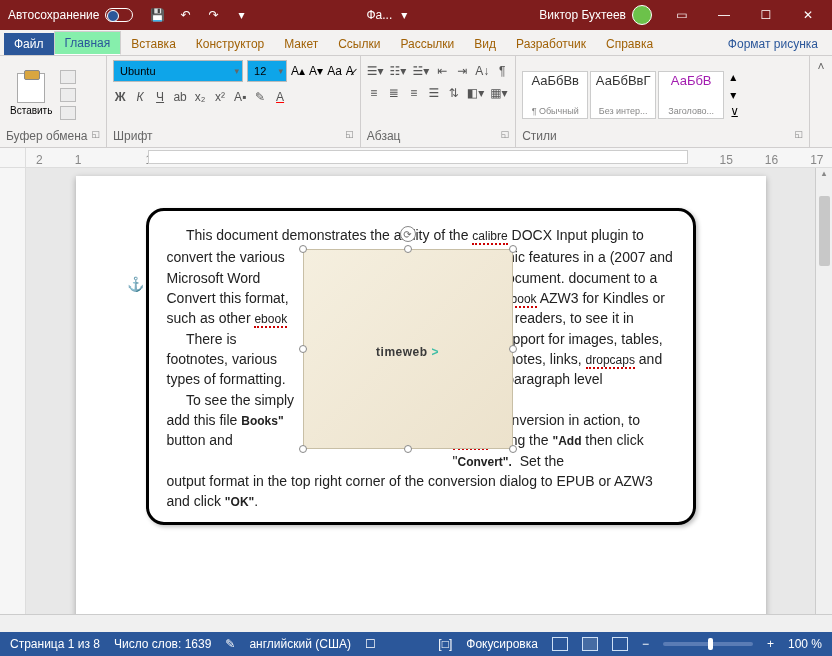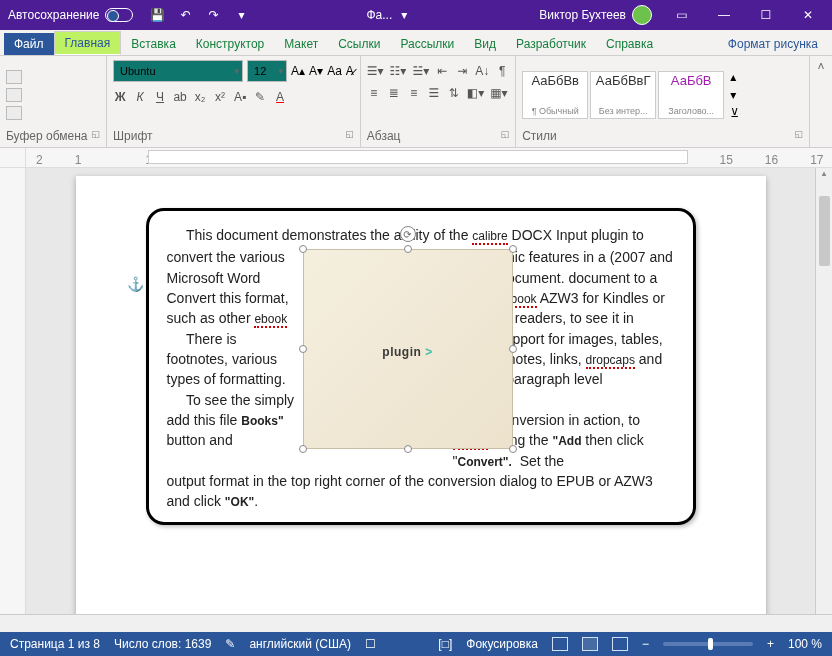--- a/index.html
+++ b/index.html
@@ -1,45 +1,45 @@
 <!DOCTYPE html>
 <html><head>
 <meta charset="utf-8">
 <style>
 *{box-sizing:border-box;margin:0;padding:0;font-family:"Segoe UI",Tahoma,sans-serif;font-size:12px;user-select:none}
 body{width:832px;height:656px;overflow:hidden;background:#2b579a;display:flex;flex-direction:column}
-.titlebar{height:30px;background:#4c1d95;color:#fff;display:flex;align-items:center;padding:9px 4px}
+.titlebar{height:30px;background:#7f1d1d;color:#fff;display:flex;align-items:center;padding:9px 4px}
 .titlebar .autosave{display:flex;align-items:center;gap:6px;margin-left:4px}
 .toggle{width:28px;height:14px;border:1px solid #fff;border-radius:7px;position:relative}
 .toggle::after{content:"";position:absolute;left:1px;top:1px;width:10px;height:10px;border-radius:50%;background:#2b579a;border:1px solid #fff}
 .qat{display:flex;gap:12px;margin-left:16px;align-items:center}
 .qat-icon{width:16px;height:16px;display:flex;align-items:center;justify-content:center;color:#fff}
 .titlebar .spacer{flex:1}
 .doc-title{color:#fff;font-size:12px}
 .titlebar .user{display:flex;align-items:center;gap:6px;margin:2px 10px}
 .avatar{width:20px;height:20px;border-radius:50%;background:#6cc24a;border:1px solid #fff}
 .win-btns{display:flex;gap:2px}
 .win-btn{width:40px;height:26px;display:flex;align-items:center;justify-content:center;color:#fff}
 .tabs{height:26px;background:#f3f2f1;display:flex;align-items:flex-end;padding:0 4px;border-bottom:1px solid #d0cece}
-.tab{padding:4px 10px;color:#15803d;cursor:pointer}
+.tab{padding:4px 10px;color:#a16207;cursor:pointer}
 .tab.file{background:#2b579a;color:#fff}
-.tab.active{background:#bef264;border:1px solid #d0cece;border-bottom:1px solid #fff;color:#2b579a}
+.tab.active{background:#86efac;border:1px solid #d0cece;border-bottom:1px solid #fff;color:#2b579a}
 .tab.context{color:#2b579a}
 .ribbon{height:92px;background:#f3f2f1;display:flex;border-bottom:1px solid #d0cece}
 .group{border-right:1px solid #d0cece;padding:4px 6px;display:flex;flex-direction:column}
 .group-body{flex:1;display:flex;align-items:center;gap:4px}
 .group-label{text-align:center;font-size:10px;color:#666;display:flex;justify-content:space-between;gap:4px}
 .group-label .launcher{font-size:9px;color:#888}
 .big-btn{display:flex;flex-direction:column;align-items:center;gap:2px;padding:2px 4px}
 .paste-ic{width:28px;height:30px;background:#fff;border:1px solid #aaa;position:relative}
 .paste-ic::before{content:"";position:absolute;top:-4px;left:6px;width:14px;height:8px;background:#d9a640;border:1px solid #888;border-radius:2px}
 .mini-col{display:flex;flex-direction:column;gap:4px}
 .mini-ic{width:16px;height:14px;background:#ececec;border:1px solid #bbb}
 .font-row{display:flex;gap:4px;align-items:center}
-.dd{height:22px;background:#0f766e;border:1px solid #bbb;display:flex;align-items:center;padding:0 14px 0 6px;position:relative;font-size:11px}
+.dd{height:22px;background:#0ea5e9;border:1px solid #bbb;display:flex;align-items:center;padding:0 14px 0 6px;position:relative;font-size:11px}
 .dd::after{content:"▾";position:absolute;right:3px;color:#666;font-size:9px}
 .dd.font{width:130px}
 .dd.size{width:40px}
 .btn-row{display:flex;gap:6px;margin-top:4px;color:#555}
 .btn-row span{min-width:14px;text-align:center}
 .style-gal{display:flex;gap:2px}
 .style-item{width:66px;height:48px;border:1px solid #ccc;background:#fff;display:flex;flex-direction:column;align-items:center;justify-content:center}
 .style-item .prev{font-size:13px;color:#333}
 .style-item .lab{font-size:9px;color:#888;margin-top:18px}
 .search-ic{width:22px;height:22px;border:2px solid #555;border-radius:50%;position:relative;margin:6px auto}
@@ -121,20 +121,24 @@
   <div class="tab">Вид</div>
   <div class="tab">Разработчик</div>
   <div class="tab">Справка</div>
   <div style="flex:1"></div>
   <div class="tab context">Формат рисунка</div>
 </div>
 
 <div class="ribbon">
   <div class="group">
     <div class="group-body">
+      <div class="big-btn">
+        <div class="paste-ic"></div>
+        <span style="font-size:10px">Вставить</span>
+      </div>
       <div class="mini-col">
         <div class="mini-ic"></div>
         <div class="mini-ic"></div>
         <div class="mini-ic"></div>
       </div>
     </div>
     <div class="group-label">
         <span>Буфер обмена</span>
         <span class="launcher">◱</span>
       </div>
@@ -263,21 +267,21 @@
       <div class="content-box">
         <div class="para">&nbsp;&nbsp;&nbsp;&nbsp;&nbsp;This document demonstrates the ability of the <span class="sq">calibre</span> DOCX Input plugin to</div>
         <div class="cols">
           <div class="col-left para">convert the various Microsoft Word Convert this format, such as other <span class="sq">ebook</span><br>&nbsp;&nbsp;&nbsp;&nbsp;&nbsp;There is footnotes, various types of formatting.<br>&nbsp;&nbsp;&nbsp;&nbsp;&nbsp;To see the simply add this file <b>Books"</b> button and</div>
           <div style="flex:1"></div>
           <div class="col-right para">typographic features in a (2007 and newer) document. document to a modern <span class="sq">ebook</span> AZW3 for Kindles or EPUB for readers, to see it in action. support for images, tables, lists, endnotes, links, <span class="sq">dropcaps</span> and text and paragraph level<br><br>DOCX conversion in action, to <span class="sq">calibre</span> using the <b>"Add</b> then click "<b>Convert".</b>&nbsp; Set the</div>
         </div>
         <div class="para">output format in the top right corner of the conversion dialog to EPUB or AZW3 and click <b>"OK"</b>.</div>
 
         <div class="img-sel">
-          <div class="logo"><span>plugin</span><span class="gt">&nbsp;&gt;</span></div>
+          <div class="logo"><span>timeweb</span><span class="gt">&nbsp;&gt;</span></div>
           <div class="rot">⟳</div>
           <div class="handle h-tl"></div>
           <div class="handle h-tr"></div>
           <div class="handle h-bl"></div>
           <div class="handle h-br"></div>
           <div class="handle h-t"></div>
           <div class="handle h-b"></div>
           <div class="handle h-l"></div>
           <div class="handle h-r"></div>
         </div>

